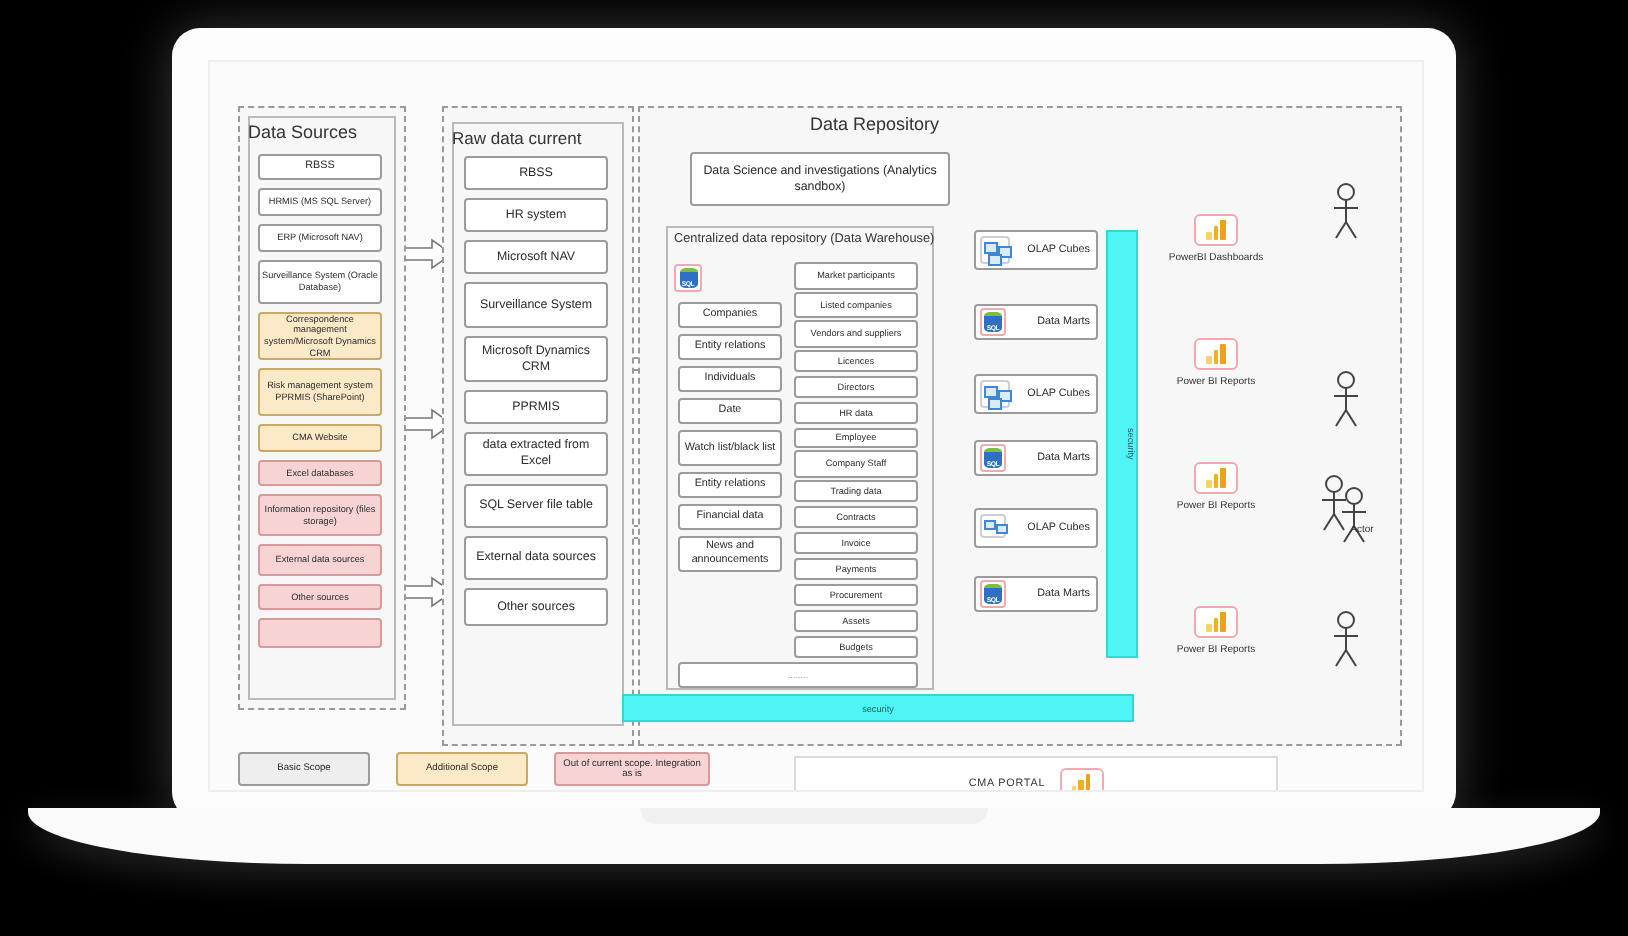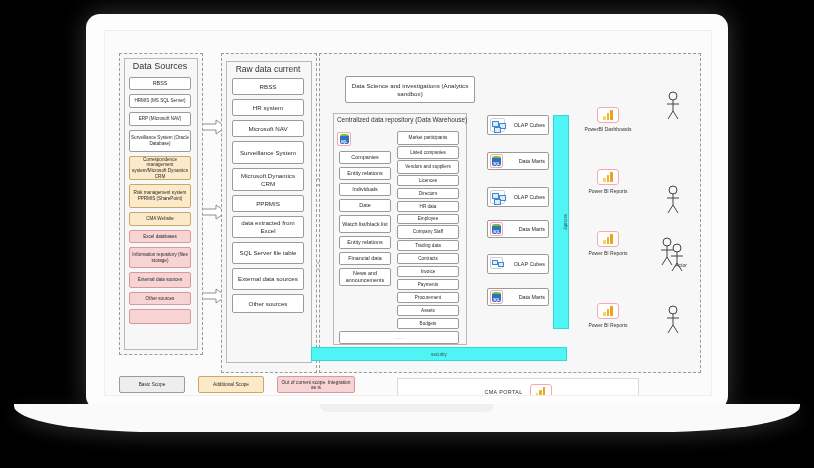--- a/index.html
+++ b/index.html
@@ -15,21 +15,21 @@
     border-radius:0 0 140px 140px / 0 0 26px 26px;box-shadow:0 6px 18px rgba(255,255,255,.14);}
   .laptop-notch{position:absolute;left:320px;top:404px;width:174px;height:8px;background:#f0f0f0;
     border-radius:0 0 8px 8px;}
 
   
   #canvas{position:absolute;left:0;top:0;width:606px;height:364px;}
   svg#wires{position:absolute;left:0;top:0;width:606px;height:364px;pointer-events:none;}
 
   .grp{position:absolute;border:1px dashed #9a9a9a;background:#f7f7f7;}
   .grp-solid{position:absolute;border:1px solid #b9b9b9;background:#f7f7f7;}
-  .grp-title{position:absolute;font-size:8.5px;color:#333;text-align:center;white-space:nowrap;}
+  .grp-title{position:absolute;font-size:8.5px;color:#333;text-align:left;white-space:nowrap;}
 
   .bx{position:absolute;box-sizing:border-box;border:1px solid #9b9b9b;background:#fff;
     border-radius:2px;display:flex;align-items:center;justify-content:center;text-align:center;
     font-size:5.4px;line-height:1.22;color:#2b2b2b;padding:1px;overflow:hidden;}
   .bx.big{font-size:6.2px;}
   .bx.sm{font-size:4.6px;}
   .bx.yel{background:#fce9c8;border-color:#c9a96a;}
   .bx.pnk{background:#f7d3d3;border-color:#d79a9a;}
 
   .lbl{position:absolute;font-size:5px;color:#333;text-align:center;}
@@ -150,20 +150,21 @@
       <div class="bx big" style="left:127px;top:89px;width:72px;height:17px;">Microsoft NAV</div>
       <div class="bx big" style="left:127px;top:110px;width:72px;height:23px;">Surveillance System</div>
       <div class="bx big" style="left:127px;top:137px;width:72px;height:23px;">Microsoft Dynamics CRM</div>
       <div class="bx big" style="left:127px;top:164px;width:72px;height:17px;">PPRMIS</div>
       <div class="bx big" style="left:127px;top:185px;width:72px;height:22px;">data extracted from Excel</div>
       <div class="bx big" style="left:127px;top:211px;width:72px;height:22px;">SQL Server file table</div>
       <div class="bx big" style="left:127px;top:237px;width:72px;height:22px;">External data sources</div>
       <div class="bx big" style="left:127px;top:263px;width:72px;height:19px;">Other sources</div>
 
       <div class="grp" style="left:214px;top:22px;width:380px;height:318px;"></div>
+      <div class="grp-title" style="left:300px;top:26px;width:200px;font-size:9px;">Data Repository</div>
 
       <div class="bx big" style="left:240px;top:45px;width:130px;height:27px;">Data Science and investigations (Analytics sandbox)</div>
 
       <div class="grp-solid" style="left:228px;top:82px;width:132px;height:230px;"></div>
       <div class="grp-title" style="left:232px;top:85px;width:124px;font-size:6.4px;line-height:1.25;">Centralized data repository (Data Warehouse)</div>
 
       <div class="sqlic" style="left:232px;top:101px;width:14px;height:14px;">
           <div class="cyl">SQL</div>
         </div>
 

